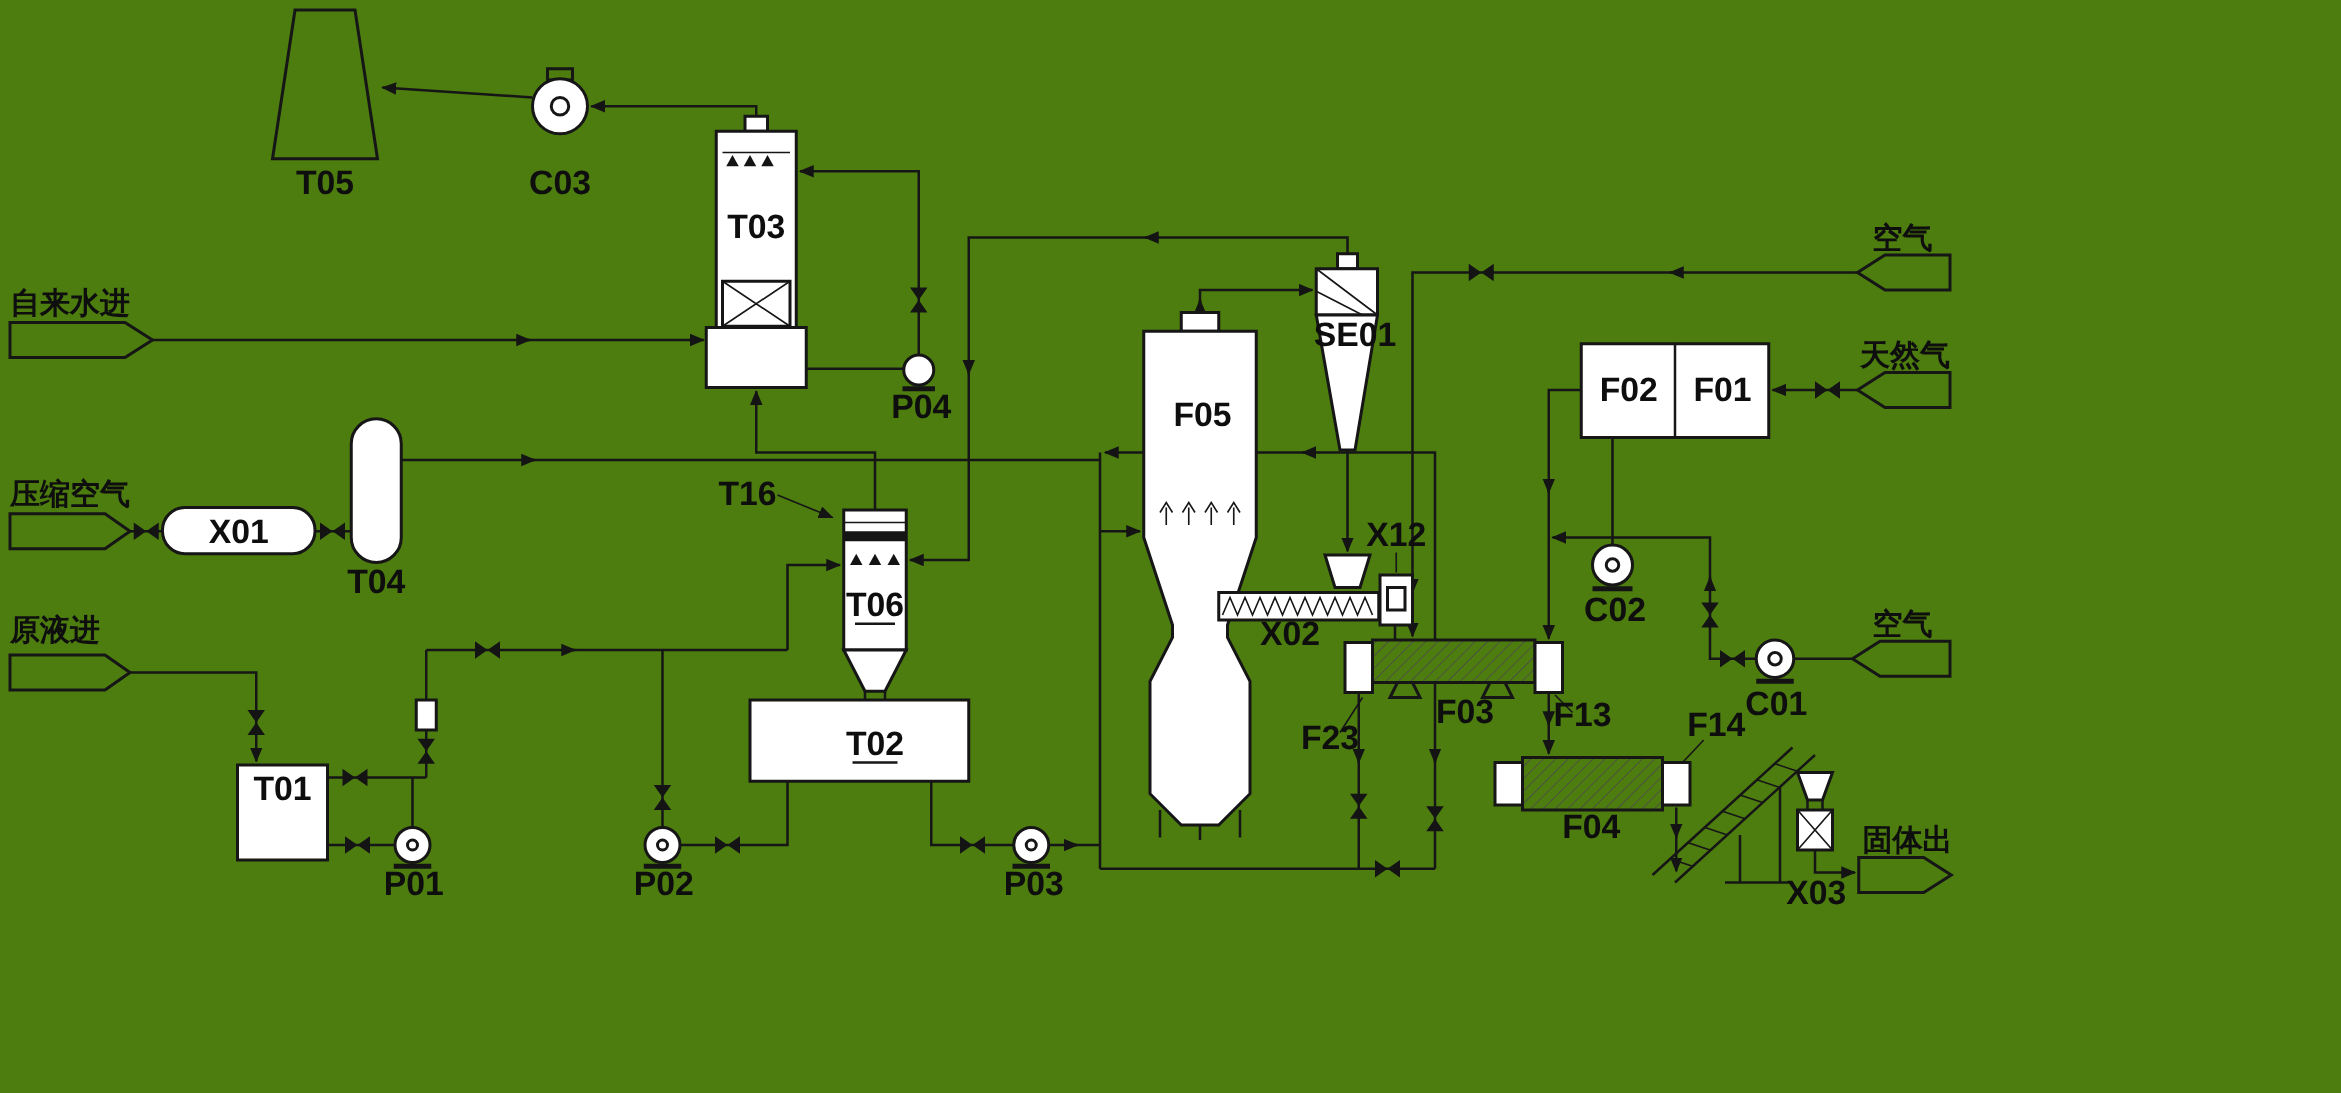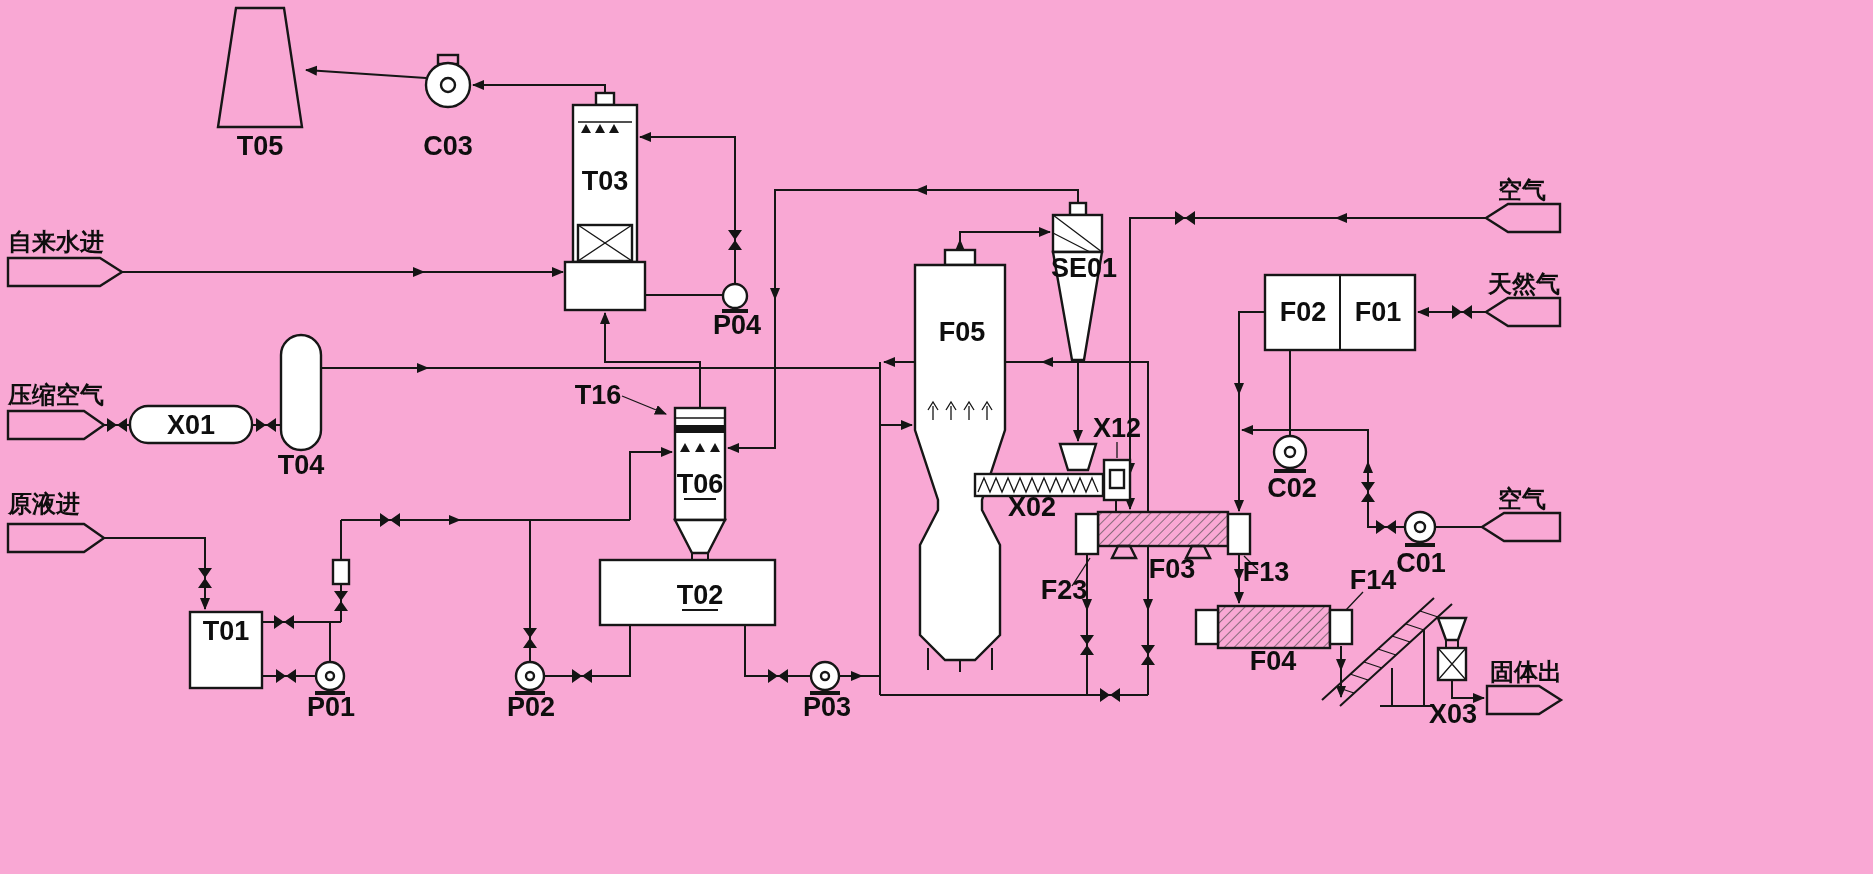--- a/index.html
+++ b/index.html
@@ -1,16 +1,16 @@
 <!DOCTYPE html>
 <html><head>
 <meta charset="utf-8">
 <style>
   html,body{margin:0;padding:0;background:#ffffff}
-  .wrap{position:relative;width:1873px;height:874px;background:#f9a8d4;overflow:hidden}
+  .wrap{position:relative;width:1873px;height:874px;background:#4d7c0f;overflow:hidden}
   svg{display:block}
   .eq{fill:none;stroke:#161616;stroke-width:2.4;stroke-linejoin:miter}
   .eqf{fill:#ffffff;stroke:#161616;stroke-width:2.4}
   .pipe{fill:none;stroke:#161616;stroke-width:2}
   .thin{fill:none;stroke:#161616;stroke-width:1.3}
   .blk{fill:#141414;stroke:none}
   .lbl{font:700 27px "Liberation Sans","DejaVu Sans",sans-serif;fill:#0e0e0e;text-anchor:middle}
   .cn{font:700 24px "Liberation Sans","DejaVu Sans",sans-serif;fill:#0e0e0e;text-anchor:start}
 </style>
 </head>

